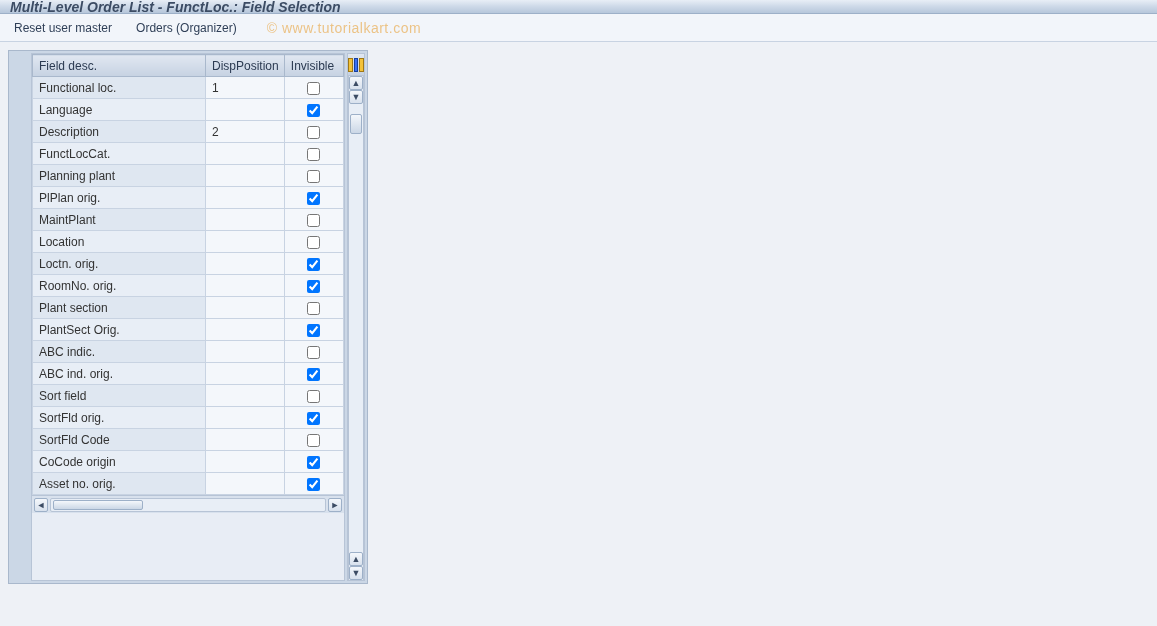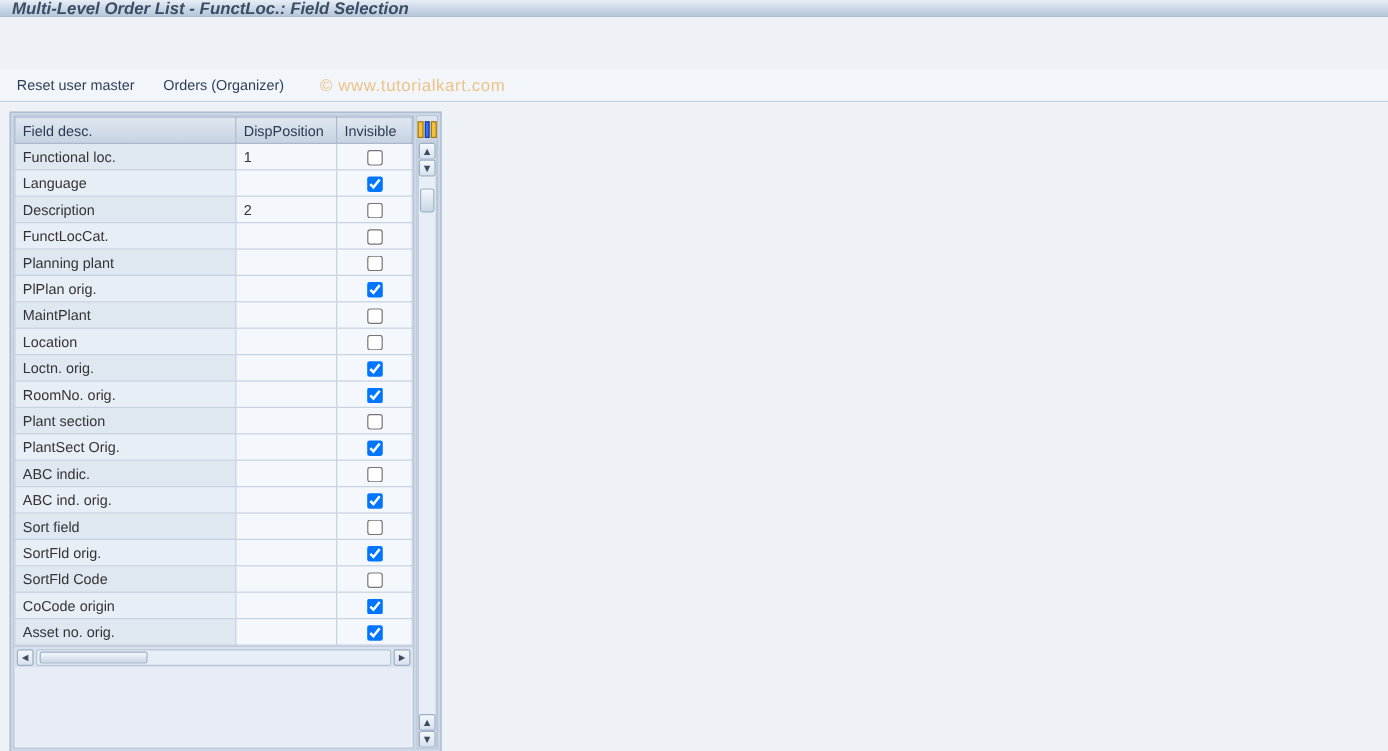--- a/index.html
+++ b/index.html
@@ -29,21 +29,20 @@
   }
 
   .toolbar {
     height: 28px;
     background: #f2f5fa;
     border-bottom: 1px solid #c8d3e2;
     display: flex;
     align-items: center;
     padding: 0 10px;
     gap: 16px;
-    margin-top: 43px;
   }
   .toolbar .tbtn {
     color: #2f3f57;
     cursor: pointer;
     padding: 2px 4px;
   }
   .watermark {
     color: #e8a23a;
     opacity: 0.6;
     font-size: 14px;
@@ -58,20 +57,21 @@
     padding: 8px;
   }
 
   .grid-wrap {
     position: relative;
     width: 360px;
     height: 534px;
     border: 1px solid #a9b8cc;
     background: #cbd7e6;
     display: flex;
+    padding-left: 20px;
   }
 
   .grid-main {
     flex: 1 1 auto;
     display: flex;
     flex-direction: column;
     background: #e8edf5;
     border: 1px solid #b7c4d6;
     margin: 2px;
     position: relative;

